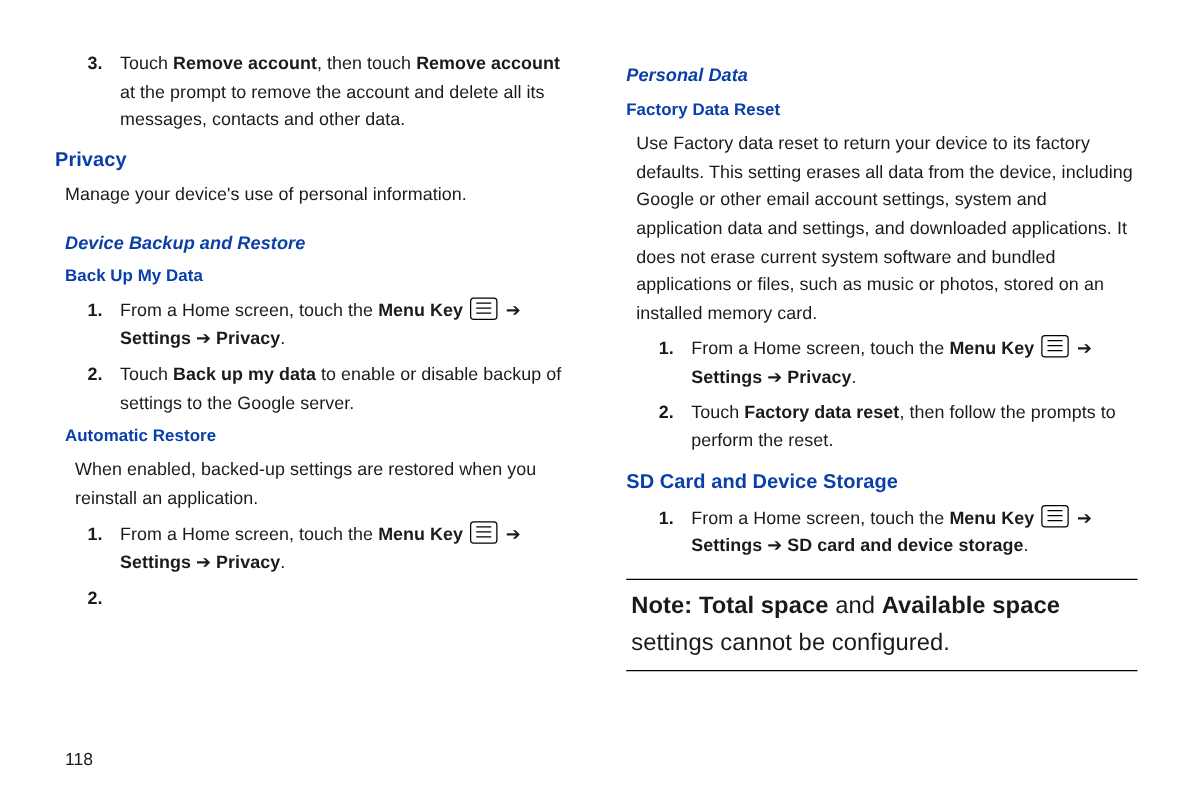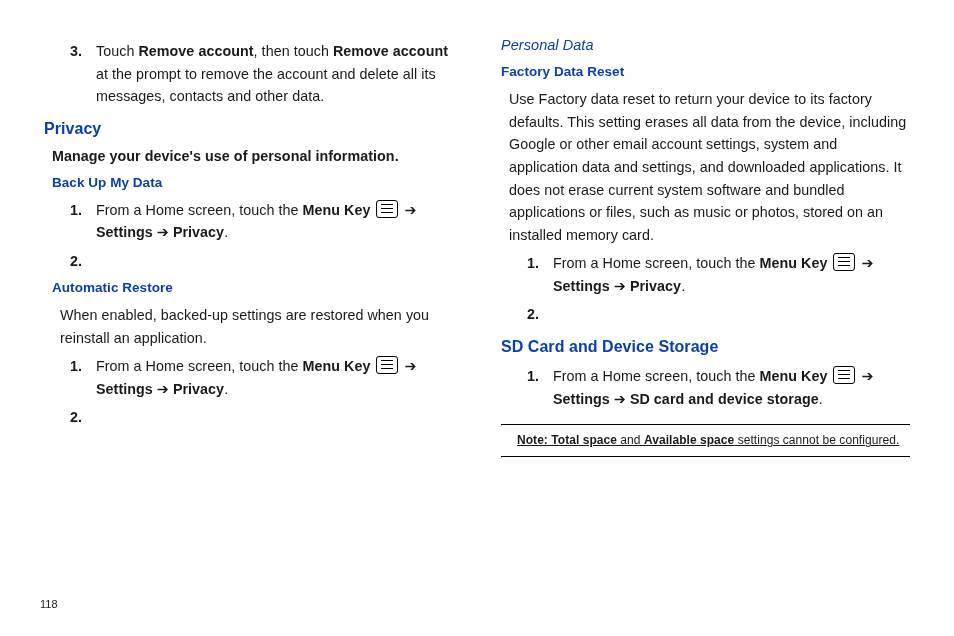--- a/index.html
+++ b/index.html
@@ -21,29 +21,29 @@
   .page{
     display:flex;
     gap:48px;
     padding:34px 44px 0 44px;
     box-sizing:border-box;
     height:100%;
   }
   .col{flex:1;min-width:0;}
   .page-num{
     position:absolute;
-    left:40px;
+    left:52px;
     top:596px;
-    font-size:11px;
+    font-size:14px;
     font-stretch:condensed;
   }
   .h1{color:var(--blue);font-weight:700;font-size:16px;margin:8px 0 4px 0;font-stretch:condensed;}
-  .h2{color:var(--blue);font-weight:400;font-style:italic;font-size:14.5px;margin:0 0 2px 8px;font-stretch:condensed;}
+  .h2{color:var(--blue);font-weight:700;font-style:italic;font-size:14.5px;margin:16px 0 2px 8px;font-stretch:condensed;}
   .h3{color:var(--blue);font-weight:700;font-size:13.5px;margin:4px 0 4px 8px;font-stretch:condensed;}
-  p.body{margin:4px 0 4px 8px;font-weight:bold;}
+  p.body{margin:4px 0 4px 8px;}
   p.rule{margin:6px 0 4px 16px;}
   .bold{font-weight:700;}
   ol.steps{list-style:none;padding:0;margin:4px 0 4px 0;}
   ol.steps>li{display:flex;gap:14px;margin:6px 0 0 0;}
   ol.steps>li .num{min-width:38px;text-align:right;font-weight:700;}
   ol.steps>li .step-body{flex:1;}
   .arrow{font-family:Arial;}
   .menu-icon{
     display:inline-block;
     width:20px;height:16px;
@@ -51,53 +51,57 @@
     border-radius:3px;
     vertical-align:-3px;
     position:relative;
     margin:0 2px;
     background:
       linear-gradient(#000,#000) 3.5px 3px/12px 1.4px no-repeat,
       linear-gradient(#000,#000) 3.5px 7px/12px 1.4px no-repeat,
       linear-gradient(#000,#000) 3.5px 11px/12px 1.4px no-repeat;
   }
   hr.sep{border:none;border-top:1.2px solid #000;margin:14px 0 6px 0;}
-  .note{margin:2px 0 4px 16px;font-size:12px;text-decoration:underline;}
+  .note{margin:2px 0 4px 4px;font-size:19px;}
 </style>
 </head>
 <body>
 
 <div class="page">
 
   <div class="col">
 
     <ol class="steps">
       <li>
         <span class="num">3.</span>
         <span class="step-body">
           <span>Touch </span><span class="bold">Remove account</span><span>, then touch </span><span class="bold">Remove account</span><span> at the prompt to remove the account and delete all its messages, contacts and other data.</span>
         </span>
       </li>
     </ol>
 
     <div class="h1">Privacy</div>
     <p class="body">Manage your device's use of personal information.</p>
 
+    <div class="h2">Device Backup and Restore</div>
     <div class="h3">Back Up My Data</div>
 
     <ol class="steps">
       <li>
         <span class="num">1.</span>
         <span class="step-body">
           <span>From a Home screen, touch the </span><span class="bold">Menu Key</span>
           <span class="menu-icon"></span><span class="arrow"> ➔ </span><span class="bold">Settings</span><span class="arrow"> ➔ </span><span class="bold">Privacy</span><span>.</span>
         </span>
       </li>
       <li>
         <span class="num">2.</span>
+        <span class="step-body">
+          <span>Touch </span><span class="bold">Back up my data</span><span> to enable or disable backup of settings to the Google server.</span>
+        </span>
       </li>
     </ol>
 
     <div class="h3">Automatic Restore</div>
     <p class="rule">When enabled, backed-up settings are restored when you reinstall an application.</p>
 
     <ol class="steps">
       <li>
         <span class="num">1.</span>
         <span class="step-body">
@@ -119,20 +123,23 @@
     <ol class="steps">
       <li>
         <span class="num">1.</span>
         <span class="step-body">
           <span>From a Home screen, touch the </span><span class="bold">Menu Key</span>
           <span class="menu-icon"></span><span class="arrow"> ➔ </span><span class="bold">Settings</span><span class="arrow"> ➔ </span><span class="bold">Privacy</span><span>.</span>
         </span>
       </li>
       <li>
         <span class="num">2.</span>
+        <span class="step-body">
+          <span>Touch </span><span class="bold">Factory data reset</span><span>, then follow the prompts to perform the reset.</span>
+        </span>
       </li>
     </ol>
 
     <div class="h1">SD Card and Device Storage</div>
 
     <ol class="steps">
       <li>
         <span class="num">1.</span>
         <span class="step-body">
           <span>From a Home screen, touch the </span><span class="bold">Menu Key</span>

